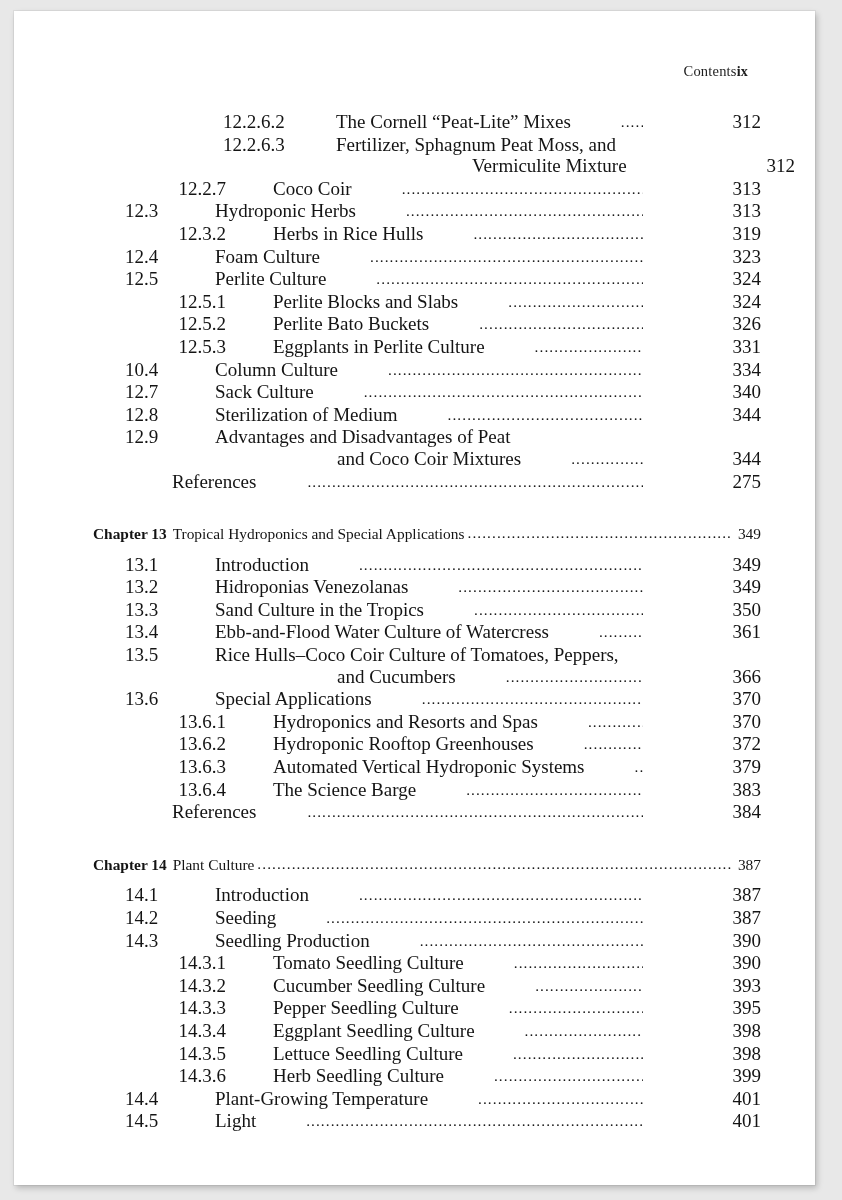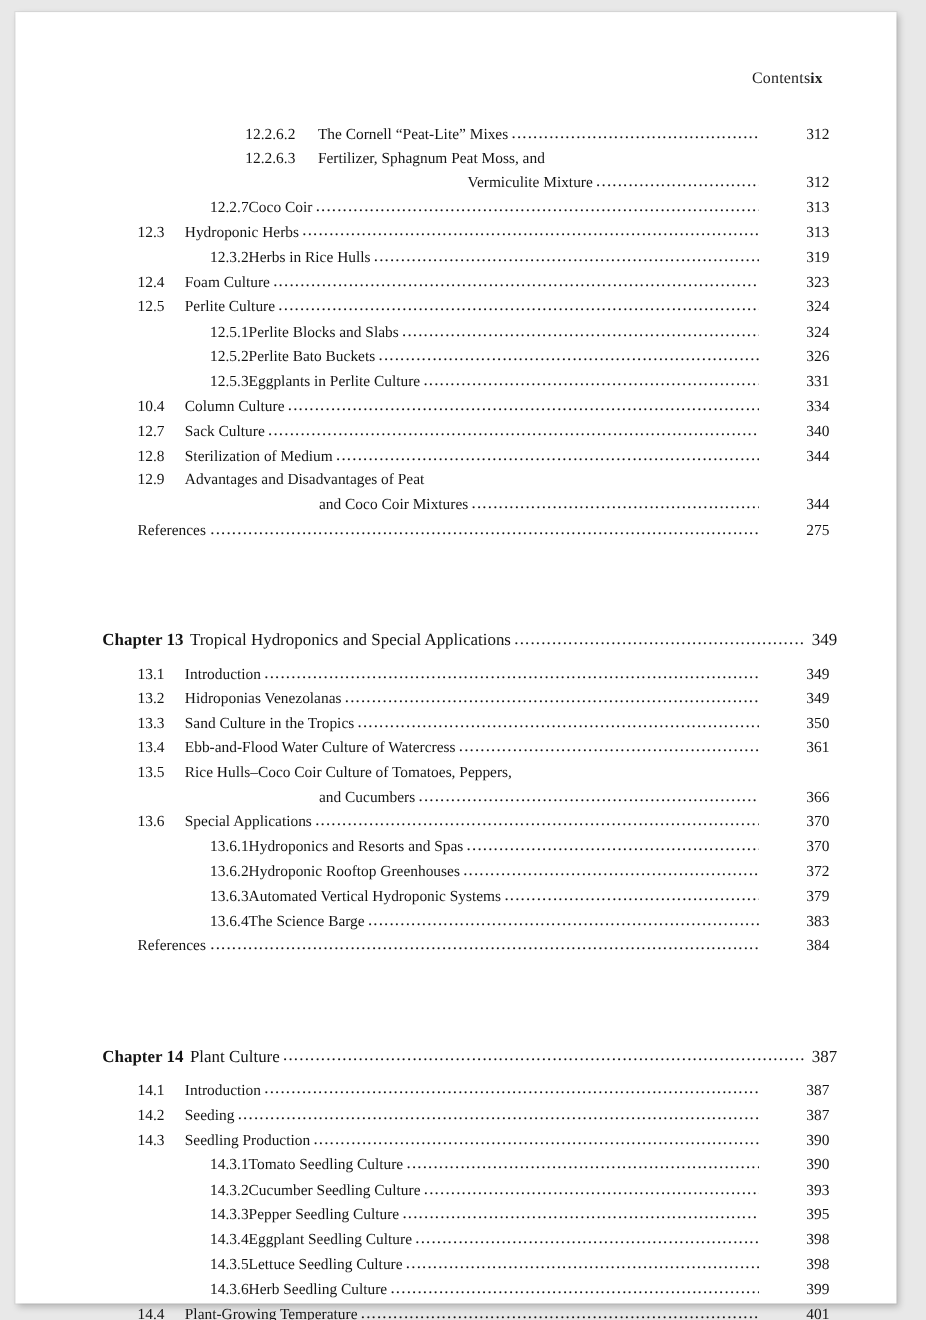--- a/index.html
+++ b/index.html
@@ -50,24 +50,25 @@
   .toc {
     position: absolute;
     left: 79px;
     top: 100px;
     width: 668px;
   }
 
   .entry {
     display: flex;
     align-items: baseline;
-    font-size: 14px;
+    font-size: 19px;
     color: #141414;
     line-height: 21.6px;
     white-space: nowrap;
+    gap: 47px;
   }
   .entry .num {
     flex: 0 0 auto;
     text-align: left;
   }
   .entry .label {
     flex: 0 0 auto;
     padding-right: 2px;
   }
   .entry .leader {
@@ -112,21 +113,20 @@
 
   
   .chapter {
     display: flex;
     align-items: baseline;
     font-size: 15.4px;
     line-height: 21.6px;
     color: #141414;
     white-space: nowrap;
     padding-left: 0px;
-    margin-top: 48px;
   }
   .chapter .chap-label {
     font-weight: bold;
     flex: 0 0 auto;
     padding-right: 6px;
   }
   .chapter .label { flex: 0 0 auto; padding-right: 2px; }
   .chapter .leader {
     flex: 1 1 auto;
     overflow: hidden;

